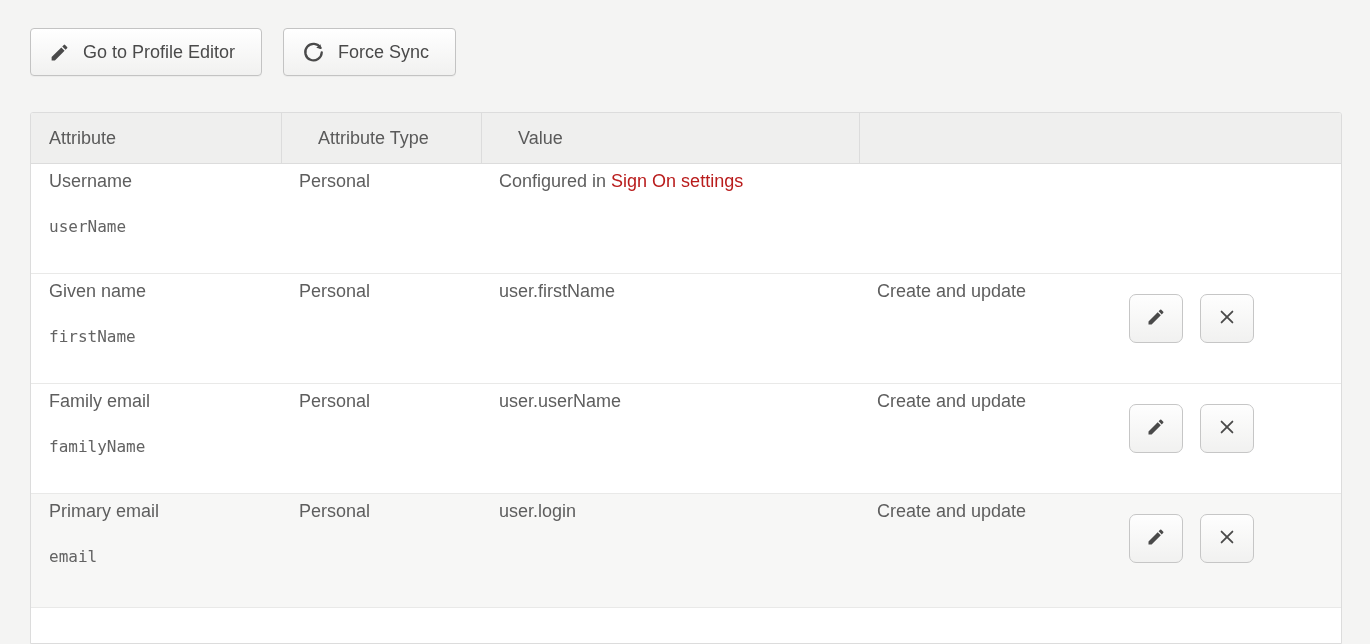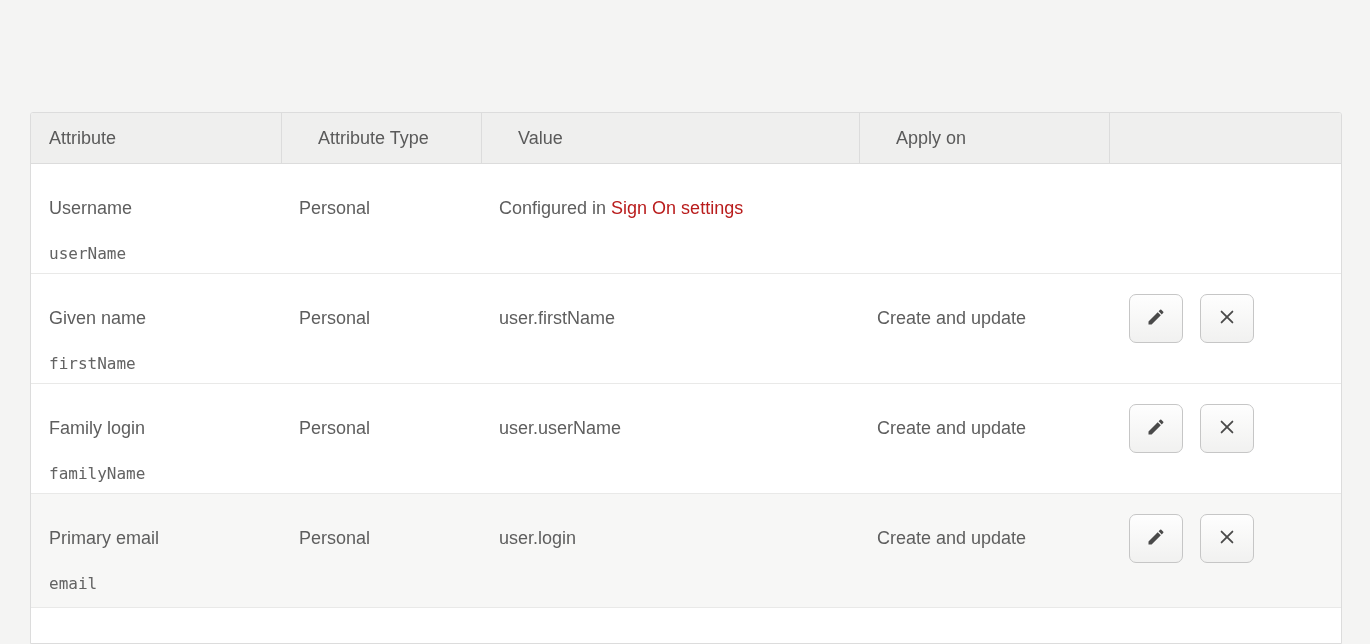--- a/index.html
+++ b/index.html
@@ -39,49 +39,67 @@
 
   .col-attr   { width:250px; }
   .col-type   { width:200px; }
   .col-value  { width:378px; }
   .col-apply  { width:250px; }
   .col-actions{ flex:1; }
 
   .tr { display:flex; height:110px; background:#ffffff; border-bottom:1px solid #e9e9e8; }
   .tr-shaded { height:114px; background:#f7f7f6; }
   .tr-partial { height:36px; border-bottom:none; }
-  .td { padding:32px 18px 0; font-size:18px; color:#5e5e5e; line-height:24px; }
+  .td { padding:5px 18px 0; font-size:18px; color:#5e5e5e; line-height:24px; }
   .cell-mono {
     margin-top:22px;
     font-family:"DejaVu Sans Mono", monospace;
     font-size:16px; color:#636363;
   }
   .link { color:#b91c1c; text-decoration:none; cursor:pointer; }
 
   .td-actions { padding:20px 0 0 20px; display:flex; gap:17px; }
   .icon-btn {
     width:54px; height:49px;
     display:inline-flex; align-items:center; justify-content:center;
     background:linear-gradient(#fefefe,#f1f1f0);
     border:1px solid #c6c6c6; border-radius:7px; cursor:pointer;
   }
 </style>
 </head>
 <body>
 
 <div class="page">
 
+  <div class="toolbar">
+    <button class="btn">
+      <span class="btn-icon">
+        <svg width="21" height="21" viewBox="0 0 24 24" fill="#4a4a4a">
+            <path d="M3 17.25V21h3.75L17.81 9.94l-3.75-3.75L3 17.25zM20.71 7.04a.996.996 0 0 0 0-1.41l-2.34-2.34a.996.996 0 0 0-1.41 0l-1.83 1.83 3.75 3.75 1.83-1.83z"></path>
+          </svg>
+      </span>
+      <span>Go to Profile Editor</span>
+    </button>
+    <button class="btn">
+      <span class="btn-icon">
+        <svg width="23" height="23" viewBox="0 0 24 24" fill="none">
+          <path d="M19.4 7.2 A8.6 8.6 0 1 0 20.6 12" stroke="#4a4a4a" stroke-width="2.4" stroke-linecap="round"></path>
+          <path d="M19.4 3.4 L19.6 8.4 L14.9 7.0 Z" fill="#4a4a4a"></path>
+        </svg>
+      </span>
+      <span>Force Sync</span>
+    </button>
+  </div>
 
   <div class="table">
 
     <div class="thead">
       <div class="th col-attr">Attribute</div>
       <div class="th col-type">Attribute Type</div>
       <div class="th col-value">Value</div>
-      <div class="th col-apply">Apply on</div>
       <div class="th col-actions"></div>
     </div>
 
     <div class="tr">
       <div class="td col-attr">
         <div>Username</div>
         <div class="cell-mono">userName</div>
       </div>
       <div class="td col-type">Personal</div>
       <div class="td col-value"><span>Configured in </span><a class="link">Sign On settings</a></div>
@@ -106,21 +124,21 @@
         <button class="icon-btn">
           <span><svg width="20" height="20" viewBox="0 0 24 24" fill="none">
                 <path d="M5.5 5.5 L18.5 18.5 M18.5 5.5 L5.5 18.5" stroke="#4a4a4a" stroke-width="2.2" stroke-linecap="round"></path>
               </svg></span>
         </button>
       </div>
     </div>
 
     <div class="tr">
       <div class="td col-attr">
-        <div>Family login</div>
+        <div>Family email</div>
         <div class="cell-mono">familyName</div>
       </div>
       <div class="td col-type">Personal</div>
       <div class="td col-value">user.userName</div>
       <div class="td col-apply">Create and update</div>
       <div class="td col-actions td-actions">
         <button class="icon-btn">
           <span><svg width="20" height="20" viewBox="0 0 24 24" fill="#4a4a4a">
                 <path d="M3 17.25V21h3.75L17.81 9.94l-3.75-3.75L3 17.25zM20.71 7.04a.996.996 0 0 0 0-1.41l-2.34-2.34a.996.996 0 0 0-1.41 0l-1.83 1.83 3.75 3.75 1.83-1.83z"></path>
               </svg></span>

